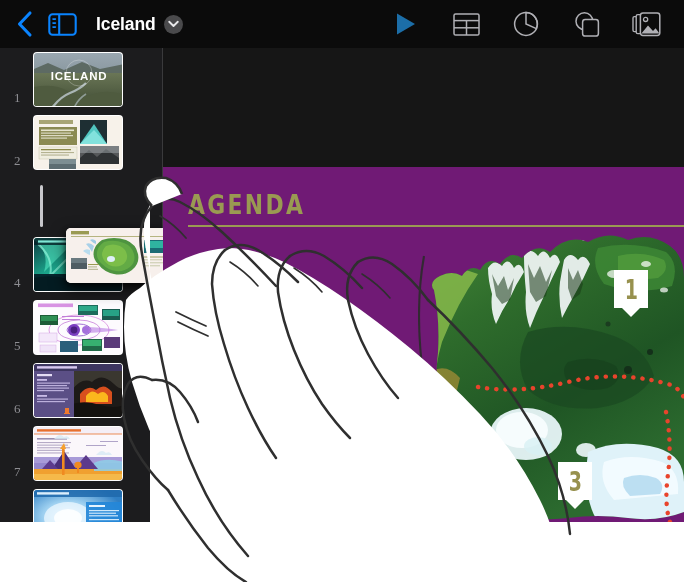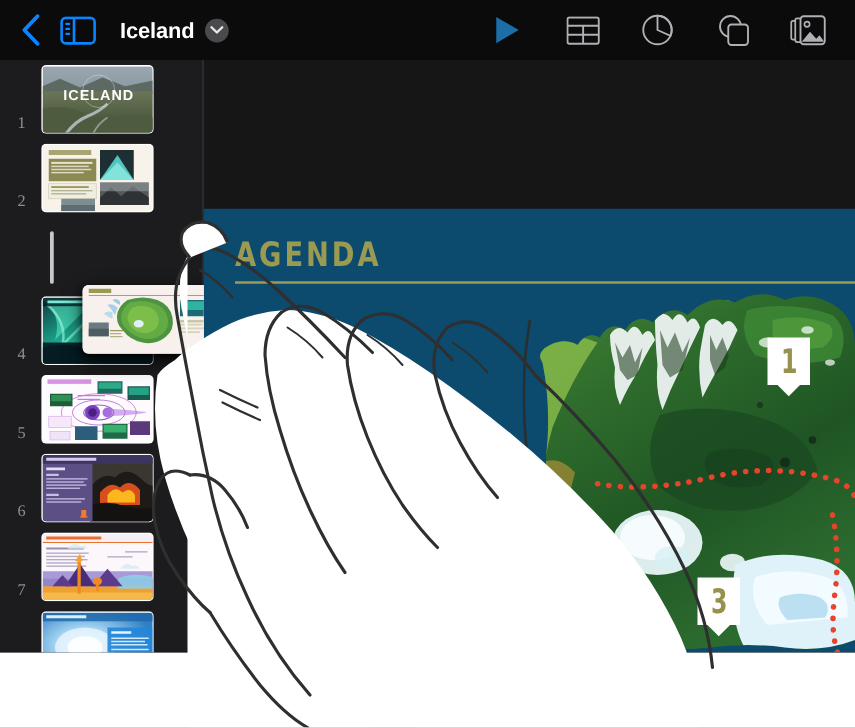--- a/index.html
+++ b/index.html
@@ -116,21 +116,21 @@
     background:#fff;
     box-shadow:0 6px 16px rgba(0,0,0,0.75), 0 2px 5px rgba(0,0,0,0.6);
     z-index:30;
   }
 
   
   .canvas {
     position:absolute;
     left:163px; top:167px;
     width:521px; height:355px;
-    background:#0c4a6e;
+    background:#701a75;
     overflow:hidden;
   }
   .agenda-title {
     position:absolute;
     left:25px; top:22px;
     color:#9a9a52;
     font-size:27px;
     font-weight:bold;
     letter-spacing:2.6px;
     font-family:"DejaVu Sans Condensed","Liberation Sans", sans-serif;

